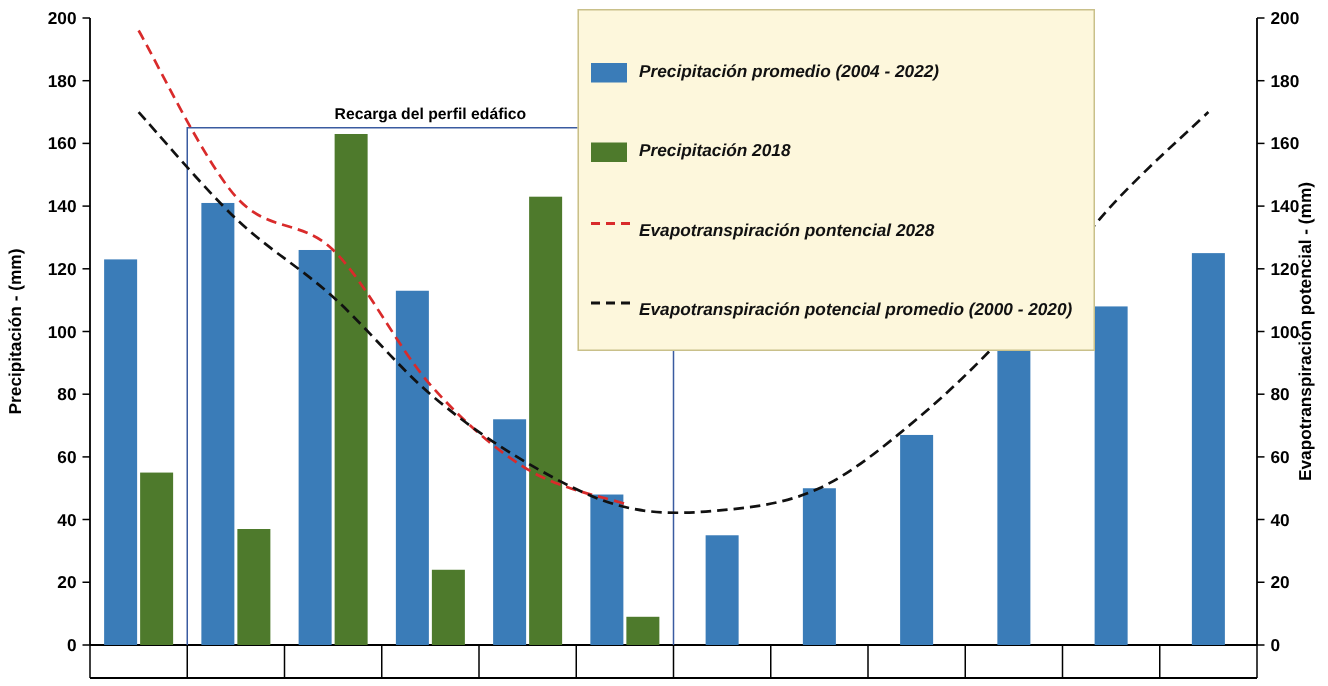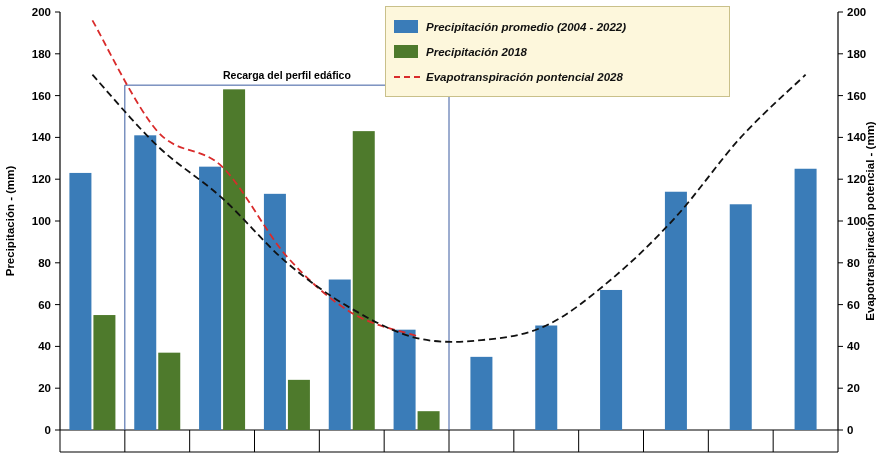--- a/index.html
+++ b/index.html
@@ -74,22 +74,22 @@
     left: 385px;
     top: 6px;
     width: 345px;
     background: #FDF7DC;
     border: 1px solid #C9C08A;
     padding: 7px 8px 7px 8px;
     box-sizing: border-box;
   }
   .legend-row {
     display: flex;
-    align-items: center;
     height: 25px;
+    margin-top: 28px;
   }
   .legend-swatch {
     width: 24px;
     height: 13px;
     margin-right: 8px;
     flex: 0 0 auto;
   }
   .legend-swatch.avg { background: #3A7CB8; }
   .legend-swatch.y2023 { background: #4E7A2C; }
   .legend-dash {
@@ -219,14 +219,18 @@
       <span class="legend-text">Precipitación promedio (2004 - 2022)</span>
     </div>
     <div class="legend-row">
       <span class="legend-swatch y2023"></span>
       <span class="legend-text">Precipitación 2018</span>
     </div>
     <div class="legend-row">
       <span class="legend-dash"></span>
       <span class="legend-text">Evapotranspiración pontencial 2028</span>
     </div>
+    <div class="legend-row">
+      <span class="legend-dash black"></span>
+      <span class="legend-text">Evapotranspiración potencial promedio (2000 - 2020)</span>
+    </div>
   </div>
 </div>
 
 </body></html>

